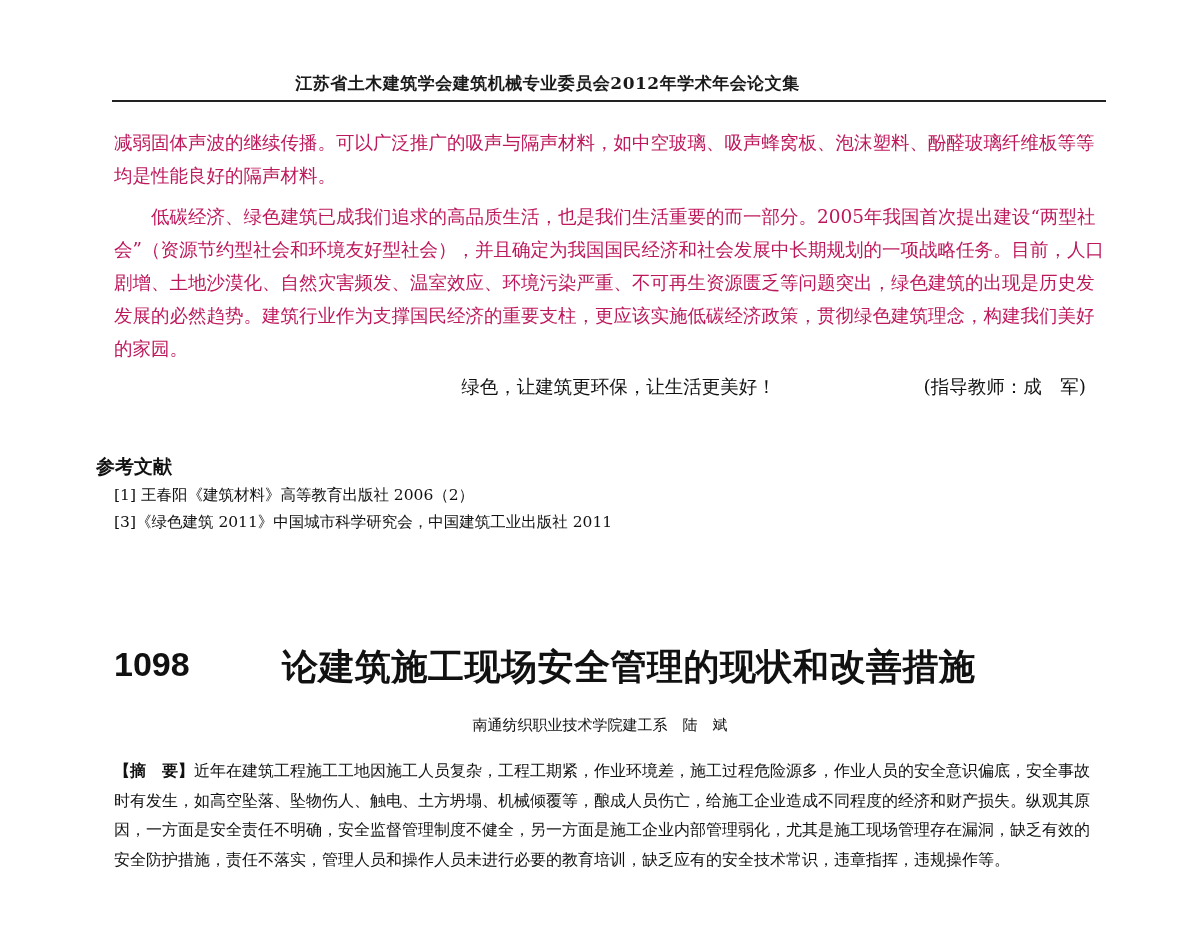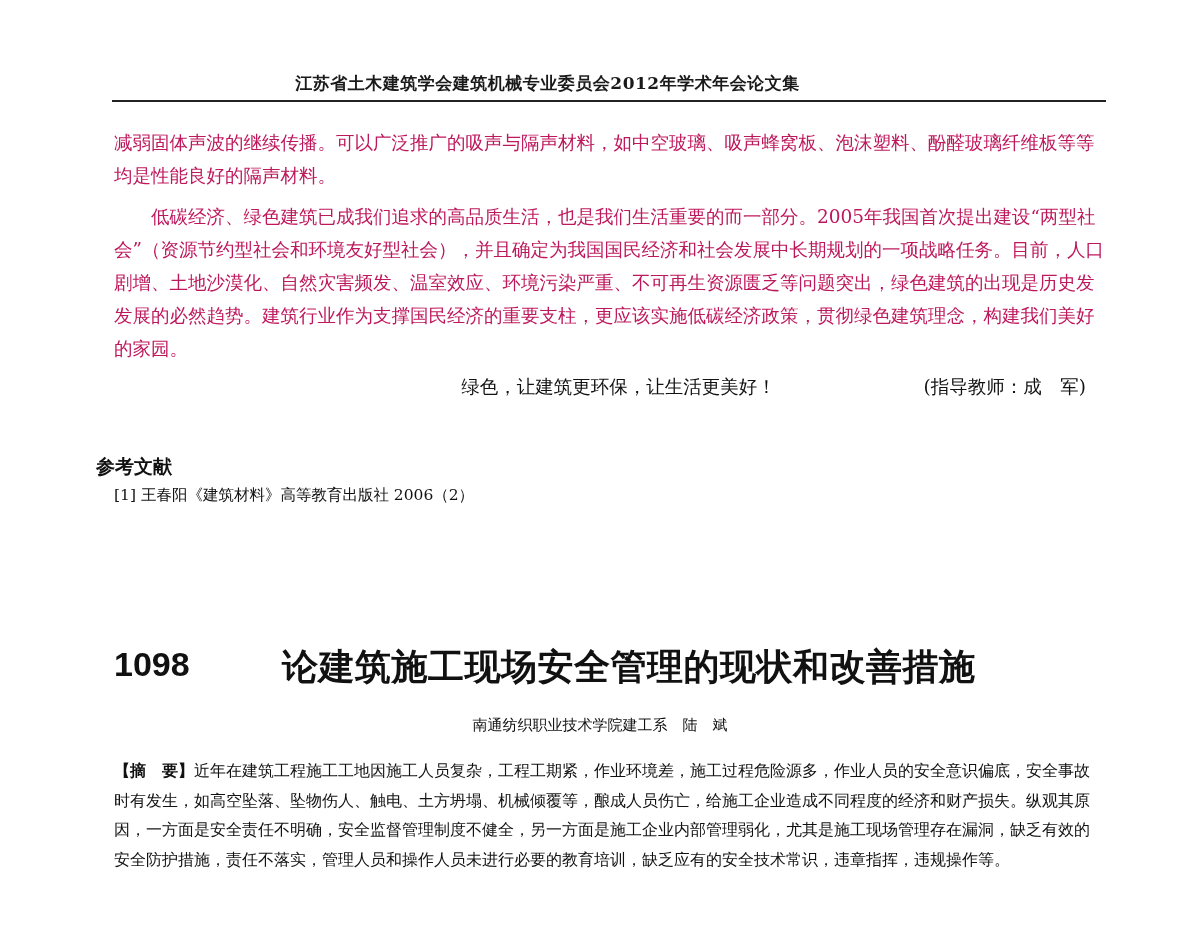--- a/index.html
+++ b/index.html
@@ -38,20 +38,21 @@
 <div class="body-text p2 indent">低碳经济、绿色建筑已成我们追求的高品质生活，也是我们生活重要的而一部分。2005年我国首次提出建设“两型社会”（资源节约型社会和环境友好型社会），并且确定为我国国民经济和社会发展中长期规划的一项战略任务。目前，人口剧增、土地沙漠化、自然灾害频发、温室效应、环境污染严重、不可再生资源匮乏等问题突出，绿色建筑的出现是历史发发展的必然趋势。建筑行业作为支撑国民经济的重要支柱，更应该实施低碳经济政策，贯彻绿色建筑理念，构建我们美好的家园。</div>
 
 <div class="closing">
   <span class="left">绿色，让建筑更环保，让生活更美好！</span>
   <span class="right">(指导教师：成　军)</span>
 </div>
 
 <div class="refs-heading">参考文献</div>
 <div class="refs">
   <div>[1] 王春阳《建筑材料》高等教育出版社 2006（2）</div>
+  <div>[3]《绿色建筑 2011》中国城市科学研究会，中国建筑工业出版社 2011</div>
 </div>
 
 <div class="art-num">1098</div>
 <div class="art-title">论建筑施工现场安全管理的现状和改善措施</div>
 <div class="affil">南通纺织职业技术学院建工系　陆　斌</div>
 
 <div class="abstract"><span class="tag">【摘　要】</span><span>近年在建筑工程施工工地因施工人员复杂，工程工期紧，作业环境差，施工过程危险源多，作业人员的安全意识偏底，安全事故时有发生，如高空坠落、坠物伤人、触电、土方坍塌、机械倾覆等，酿成人员伤亡，给施工企业造成不同程度的经济和财产损失。纵观其原因，一方面是安全责任不明确，安全监督管理制度不健全，另一方面是施工企业内部管理弱化，尤其是施工现场管理存在漏洞，缺乏有效的安全防护措施，责任不落实，管理人员和操作人员未进行必要的教育培训，缺乏应有的安全技术常识，违章指挥，违规操作等。</span></div>
 
 <div class="keywords"><span class="tag">【关键词】</span><span>建筑工程；施工现场；安全管理；改善措施</span></div>
 

